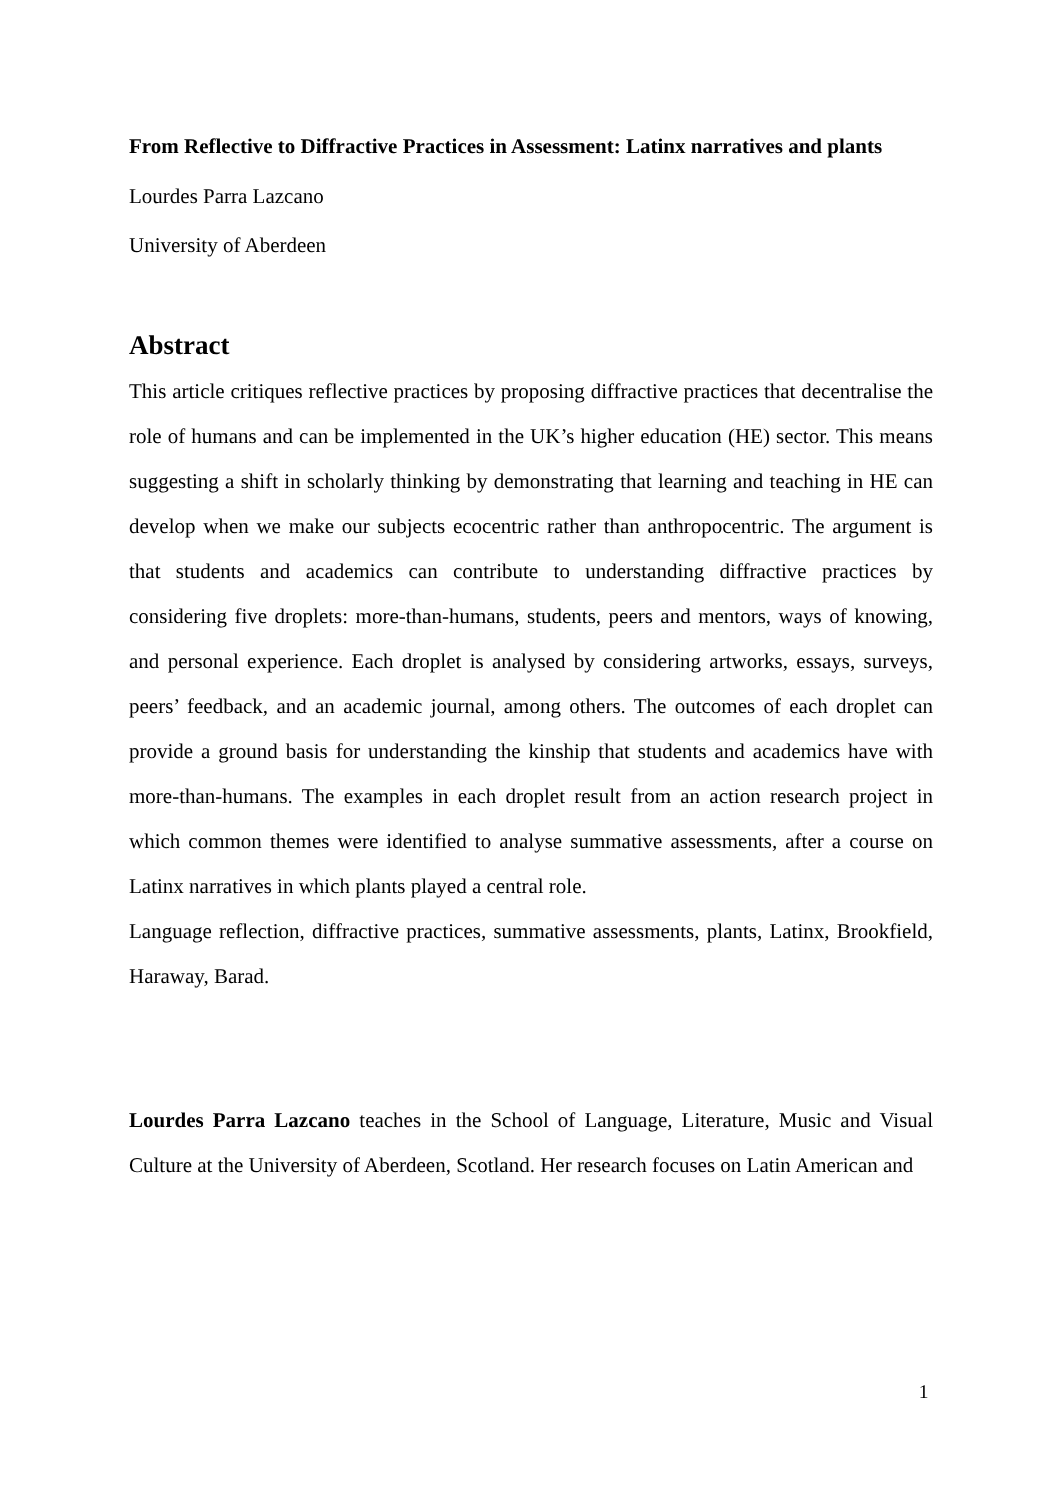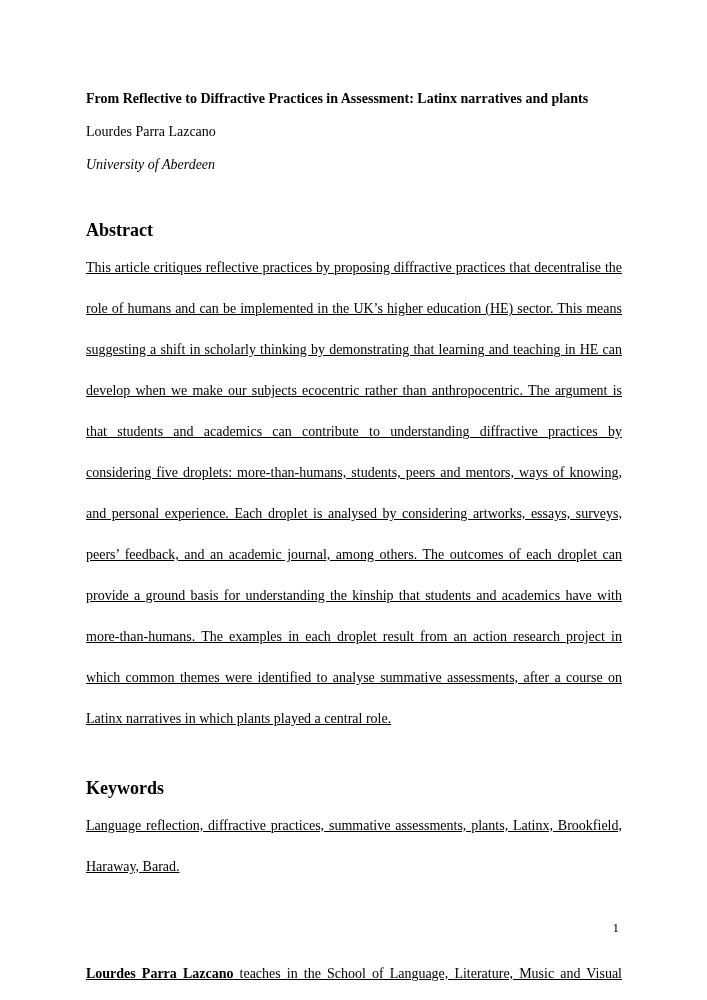--- a/index.html
+++ b/index.html
@@ -23,33 +23,31 @@
     font-size: 14px;
     font-weight: bold;
     margin: 0;
     line-height: 33px;
   }
   .byline {
     margin: 0;
     line-height: 33px;
   }
   .affiliation {
-    font-style: italic;
   }
   .section-heading {
     font-size: 18px;
     font-weight: bold;
     margin: 33px 0 0 0;
     line-height: 33px;
   }
   .para {
     margin: 0;
     text-align: justify;
-    line-height: 41px;
-    text-decoration: underline;
+    line-height: 30px;
   }
   .bio-para {
     margin-top: 66px;
   }
   .bio-para b {
     font-weight: bold;
   }
   .page-number {
     position: absolute;
     top: 918px;
@@ -66,21 +64,20 @@
   <h1 class="doc-title">From Reflective to Diffractive Practices in Assessment: Latinx narratives and plants</h1>
 
   <p class="byline">Lourdes Parra Lazcano</p>
 
   <p class="byline affiliation">University of Aberdeen</p>
 
   <h2 class="section-heading">Abstract</h2>
 
   <p class="para">This article critiques reflective practices by proposing diffractive practices that decentralise the role of humans and can be implemented in the UK’s higher education (HE) sector. This means suggesting a shift in scholarly thinking by demonstrating that learning and teaching in HE can develop when we make our subjects ecocentric rather than anthropocentric. The argument is that students and academics can contribute to understanding diffractive practices by considering five droplets: more-than-humans, students, peers and mentors, ways of knowing, and personal experience. Each droplet is analysed by considering artworks, essays, surveys, peers’ feedback, and an academic journal, among others. The outcomes of each droplet can provide a ground basis for understanding the kinship that students and academics have with more-than-humans. The examples in each droplet result from an action research project in which common themes were identified to analyse summative assessments, after a course on Latinx narratives in which plants played a central role.</p>
 
-  <h2 class="section-heading">Keywords</h2>
 
   <p class="para">Language reflection, diffractive practices, summative assessments, plants, Latinx, Brookfield, Haraway, Barad.</p>
 
   <p class="para bio-para"><b>Lourdes Parra Lazcano</b><span> teaches in the School of Language, Literature, Music and Visual Culture at the University of Aberdeen, Scotland. Her research focuses on Latin American and</span></p>
 
   <div class="page-number">1</div>
 
 </div>
 
 </body></html>

